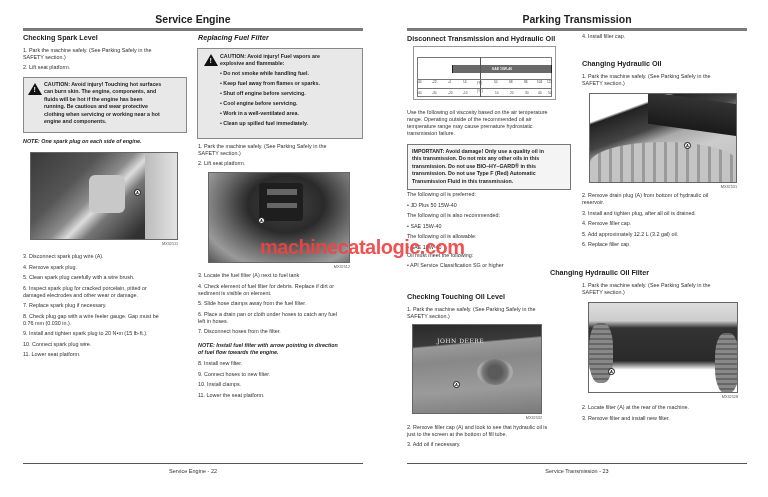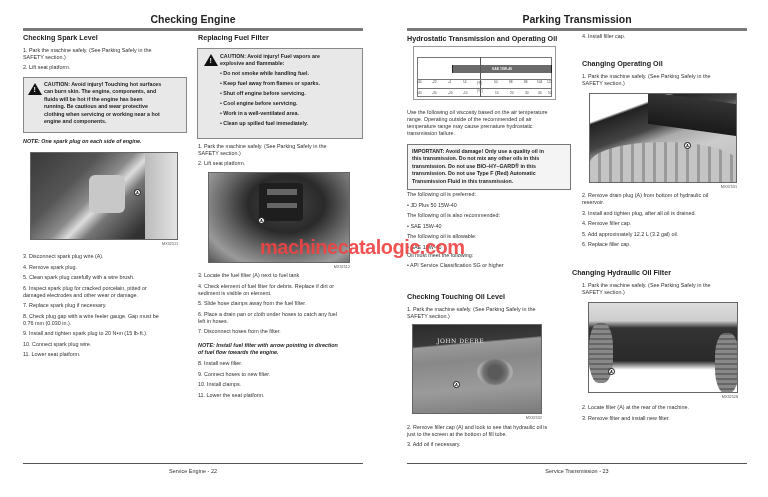--- a/index.html
+++ b/index.html
@@ -22,21 +22,21 @@
   .footer-rule { height: 1px; background: #555; }
   .footer { font-size: 5.5px; color: #333; text-align: center; }
   .watermark { font-size: 20px; font-weight: bold; color: #ef4444; letter-spacing: -0.5px; white-space: nowrap; opacity: 0.92; }
   .chart-box { border: 0.8px solid #999; background: #fff; }
   .tick { font-size: 3.2px; color: #444; position: absolute; }
 </style>
 </head>
 <body>
 
 <div>
-  <div class="abs page-title" style="left:23px; top:13px; width:340px;">Checking Engine</div>
+  <div class="abs page-title" style="left:23px; top:13px; width:340px;">Service Engine</div>
   <div class="abs title-rule" style="left:23px; top:28px; width:340px;"></div>
 
   <div class="abs h2" style="left:23px; top:33px;">Checking Spark Level</div>
   <div class="abs p" style="left:23px; top:47px; width:170px;">
     <div>1. Park the machine safely. (See Parking Safely in the</div>
     <div>SAFETY section.)</div>
     <div style="margin-top:3px;">2. Lift seat platform.</div>
   </div>
 
   <div class="abs caution" style="left:23px; top:77px; width:164px; height:56px;">
@@ -67,21 +67,21 @@
     <div style="margin-top:3.5px;">6. Inspect spark plug for cracked porcelain, pitted or</div>
     <div>damaged electrodes and other wear or damage.</div>
     <div style="margin-top:3.5px;">7. Replace spark plug if necessary.</div>
     <div style="margin-top:3.5px;">8. Check plug gap with a wire feeler gauge. Gap must be</div>
     <div>0.76 mm (0.030 in.).</div>
     <div style="margin-top:3.5px;">9. Install and tighten spark plug to 20 N•m (15 lb-ft.).</div>
     <div style="margin-top:3.5px;">10.  Connect spark plug wire.</div>
     <div style="margin-top:3.5px;">11.  Lower seat platform.</div>
   </div>
 
-  <div class="abs h2" style="left:198px; top:33px;">Replacing Fuel Filter</div>
+  <div class="abs h2" style="left:198px; top:33px;font-style:italic;">Replacing Fuel Filter</div>
 
   <div class="abs caution" style="left:197px; top:48px; width:166px; height:91px;">
     <div class="warn-icon" style="left:6px; top:5px;"></div>
     <div class="abs caution-text" style="left:22px; top:4px; width:142px;">
       <div>CAUTION: Avoid injury!  Fuel vapors are</div>
       <div>explosive and flammable:</div>
       <div style="margin-top:2.5px;">• Do not smoke while handling fuel.</div>
       <div style="margin-top:2.5px;">• Keep fuel away from flames or sparks.</div>
       <div style="margin-top:2.5px;">• Shut off engine before servicing.</div>
       <div style="margin-top:2.5px;">• Cool engine before servicing.</div>
@@ -125,21 +125,21 @@
   </div>
 
   <div class="abs footer-rule" style="left:23px; top:463px; width:340px;"></div>
   <div class="abs footer" style="left:23px; top:468px; width:340px;">Service Engine - 22</div>
 </div>
 
 <div>
   <div class="abs page-title" style="left:407px; top:13px; width:340px;">Parking Transmission</div>
   <div class="abs title-rule" style="left:407px; top:28px; width:340px;"></div>
 
-  <div class="abs h2" style="left:407px; top:34px;">Hydrostatic Transmission and Operating Oil</div>
+  <div class="abs h2" style="left:407px; top:34px;">Disconnect Transmission and Hydraulic Oil</div>
 
   <div class="abs chart-box" style="left:413px; top:46px; width:143px; height:54px;">
     <div class="abs" style="left:3px; top:10px; width:135px; height:40px; border:0.6px solid #777;"></div>
     <div class="abs" style="left:38px; top:18px; width:100px; height:8px; background:#6a6a6a; border-left:1px solid #222; border-right:1px solid #222;">
       <div style="font-size:3.5px; color:#eee; font-weight:bold; text-align:center; line-height:8px;">SAE 15W-40</div>
     </div>
     <div class="abs" style="left:66px; top:10px; width:0.6px; height:40px; background:#555;"></div>
     <div class="abs" style="left:3px; top:32px; width:135px; height:0.6px; background:#777;"></div>
     <div class="abs" style="left:3px; top:41px; width:135px; height:0.6px; background:#777;"></div>
     <span class="tick" style="left:3px; top:33px;">-40</span>
@@ -206,21 +206,21 @@
   <div class="abs caption" style="left:494px; top:416px; width:48px;">MX32532</div>
 
   <div class="abs p" style="left:407px; top:424px; width:175px;">
     <div>2. Remove filler cap (A) and look to see that hydraulic oil is</div>
     <div>just to the screen at the bottom of fill tube.</div>
     <div style="margin-top:3px;">3. Add oil if necessary.</div>
   </div>
 
   <div class="abs p" style="left:582px; top:33px;">4. Install filler cap.</div>
 
-  <div class="abs h2" style="left:582px; top:59px;">Changing Operating Oil</div>
+  <div class="abs h2" style="left:582px; top:59px;">Changing Hydraulic Oil</div>
   <div class="abs p" style="left:582px; top:73px; width:175px;">
     <div>1. Park the machine safely. (See Parking Safely in the</div>
     <div>SAFETY section.)</div>
   </div>
 
   <div class="abs photo" style="left:589px; top:93px; width:148px; height:90px; background: linear-gradient(160deg,#fff 0%,#fff 20%,#222 22%,#444 40%,#aaa 50%,#ccc 65%,#bbb 100%);">
     <div class="abs" style="left:58px; top:4px; width:90px; height:32px; background:linear-gradient(180deg,#333,#1a1a1a); transform:skewY(8deg);"></div>
     <div class="abs" style="left:0; top:48px; width:148px; height:42px; background:repeating-linear-gradient(90deg,#c4c4c4 0 8px,#9a9a9a 8px 11px); border-radius:60% 60% 0 0;"></div>
     <div class="abs callout" style="left:94px; top:48px;">A</div>
   </div>
@@ -228,21 +228,21 @@
 
   <div class="abs p" style="left:582px; top:192px; width:175px;">
     <div>2. Remove drain plug (A) from bottom of hydraulic oil</div>
     <div>reservoir.</div>
     <div style="margin-top:3.5px;">3. Install and tighten plug, after all oil is drained.</div>
     <div style="margin-top:3.5px;">4. Remove filler cap.</div>
     <div style="margin-top:3.5px;">5. Add approximately 12.2 L (3.2 gal) oil.</div>
     <div style="margin-top:3.5px;">6. Replace filler cap.</div>
   </div>
 
-  <div class="abs h2" style="left:572px; top:268px;">Changing Hydraulic Oil Filter</div>
+  <div class="abs h2" style="left:550px; top:268px;">Changing Hydraulic Oil Filter</div>
   <div class="abs p" style="left:582px; top:282px; width:175px;">
     <div>1. Park the machine safely. (See Parking Safely in the</div>
     <div>SAFETY section.)</div>
   </div>
 
   <div class="abs photo" style="left:588px; top:302px; width:150px; height:91px; background: linear-gradient(180deg,#ddd 0%,#ccc 20%,#333 28%,#2a2a2a 65%,#fff 75%,#fff 100%);">
     <div class="abs" style="left:0; top:20px; width:24px; height:60px; border-radius:40%; background:repeating-linear-gradient(0deg,#888 0 3px,#666 3px 5px);"></div>
     <div class="abs" style="left:126px; top:30px; width:24px; height:60px; border-radius:40%; background:repeating-linear-gradient(0deg,#888 0 3px,#666 3px 5px);"></div>
     <div class="abs callout" style="left:19px; top:65px;">A</div>
   </div>

